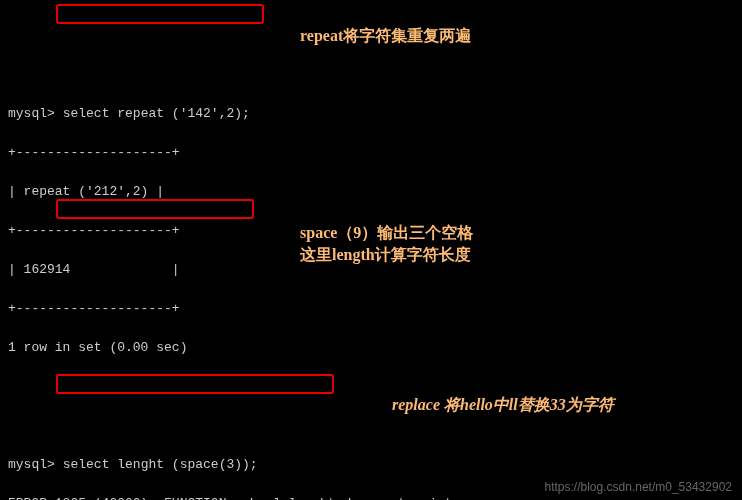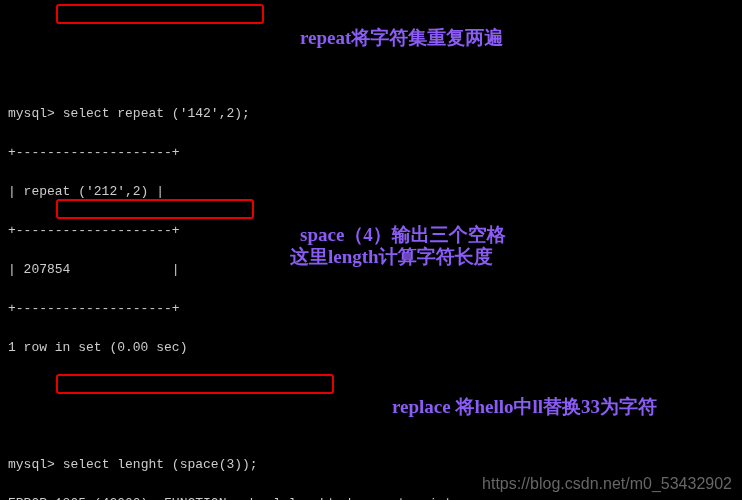--- a/index.html
+++ b/index.html
@@ -18,47 +18,47 @@
     }
     .line { white-space: pre; }
     .highlight-box {
       position: absolute;
       border: 2px solid #e60000;
       border-radius: 3px;
       pointer-events: none;
     }
     .annotation {
       position: absolute;
-      color: #8b5cf6;
+      color: #fdba74;
       font-family: SimSun, "Songti SC", serif;
-      font-size: 19px;
+      font-size: 16px;
       font-weight: 600;
       white-space: nowrap;
       pointer-events: none;
     }
     .watermark {
       position: absolute;
       right: 10px;
       bottom: 4px;
       color: #666;
-      font-size: 16px;
+      font-size: 12px;
       font-family: Arial, sans-serif;
     }
   </style>
 </head>
 <body>
 
 
 
 
 <div class="line"><span>mysql&gt;</span> <span>select repeat ('142',2);</span></div>
 <div class="line">+--------------------+</div>
 <div class="line">| repeat ('212',2) |</div>
 <div class="line">+--------------------+</div>
-<div class="line">| 207854             |</div>
+<div class="line">| 162914             |</div>
 <div class="line">+--------------------+</div>
 <div class="line">1 row in set (0.00 sec)</div>
 <div class="line">&nbsp;</div>
 
 
 <div class="line"><span>mysql&gt;</span> <span>select lenght (space(3));</span></div>
 <div class="line">ERROR 1305 (42000): FUNCTION school.lenght does not exist</div>
 
 
 
@@ -82,20 +82,20 @@
 
 
 
 
 <div class="highlight-box" style="left:56px; top:4px; width:208px; height:20px;"></div>
 <div class="highlight-box" style="left:56px; top:199px; width:198px; height:20px;"></div>
 <div class="highlight-box" style="left:56px; top:374px; width:278px; height:20px;"></div>
 
 
 <div class="annotation" style="left:300px; top:24px;">repeat将字符集重复两遍</div>
-<div class="annotation" style="left:300px; top:221px;">space（4）输出三个空格</div>
-<div class="annotation" style="left:290px; top:243px;">这里length计算字符长度</div>
-<div class="annotation" style="left:392px; top:393px;">replace 将hello中ll替换33为字符</div>
+<div class="annotation" style="left:300px; top:221px;">space（9）输出三个空格</div>
+<div class="annotation" style="left:300px; top:243px;">这里length计算字符长度</div>
+<div class="annotation" style="left:392px; top:393px;font-style:italic;">replace 将hello中ll替换33为字符</div>
 
 <div class="watermark">https://blog.csdn.net/m0_53432902</div>
 
 
 
 
 </body></html>

